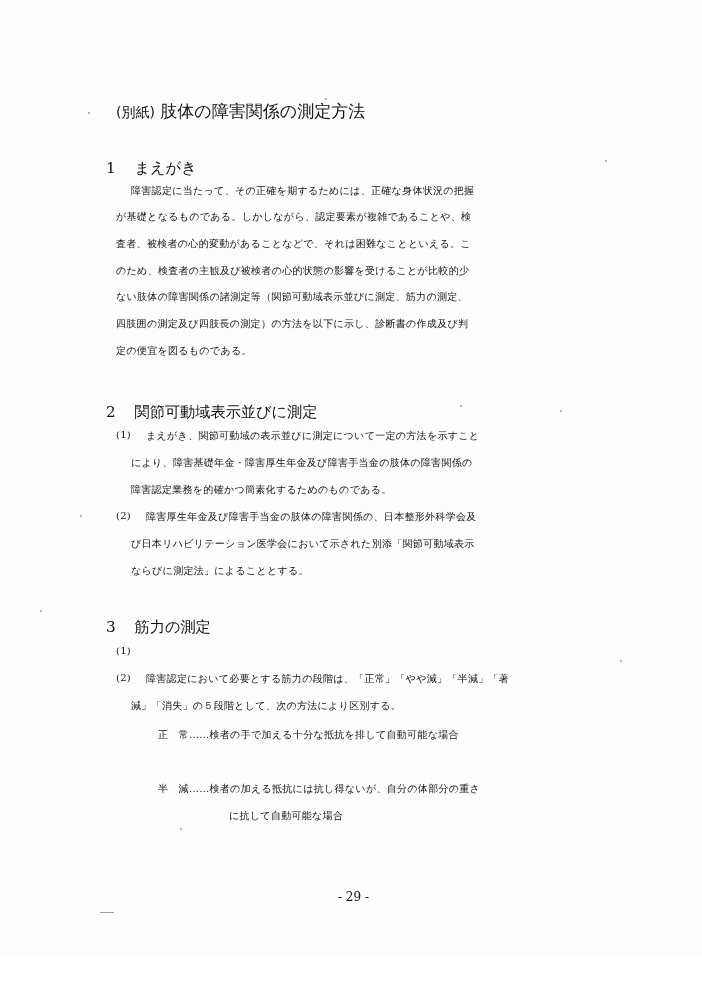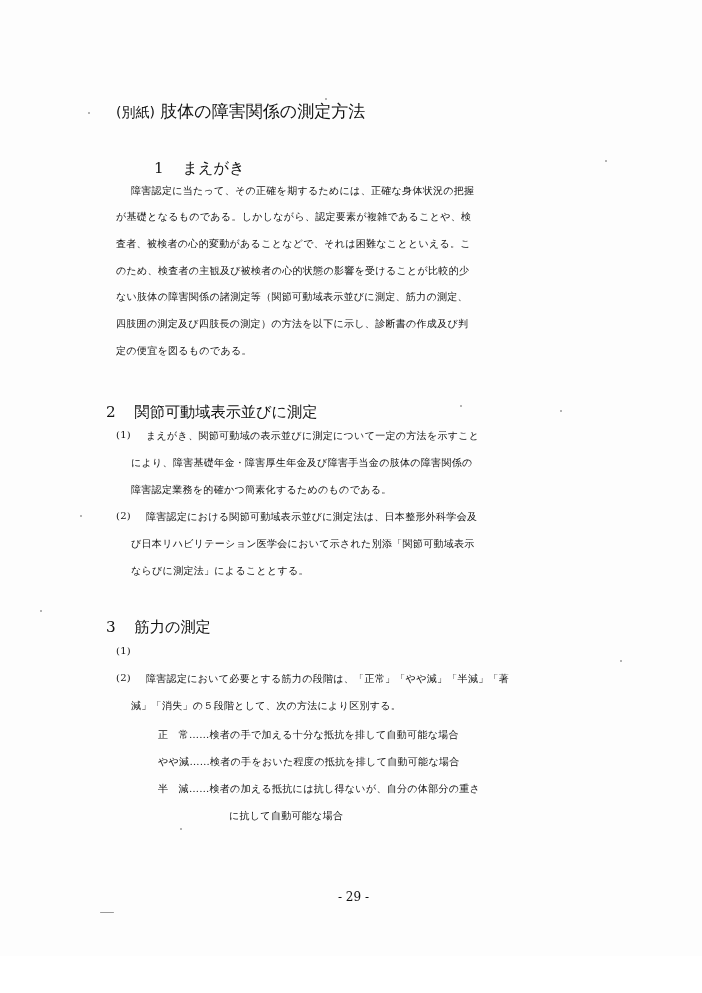--- a/index.html
+++ b/index.html
@@ -20,59 +20,56 @@
 </head>
 <body>
 
 <div class="page">
 
   <div class="abs title">
     <span class="prefix">(別紙)</span>
     <span>肢体の障害関係の測定方法</span>
   </div>
 
-  <div class="abs heading" style="left:106px; top:158px;margin-left:48px;">
+  <div class="abs heading" style="left:106px; top:158px;">
     <span>1</span>
     <span style="margin-left:14px;">まえがき</span>
   </div>
   <div class="abs line" style="left:131px; top:184px;">障害認定に当たって、その正確を期するためには、正確な身体状況の把握</div>
   <div class="abs line" style="left:116px; top:210px;">が基礎となるものである。しかしながら、認定要素が複雑であることや、検</div>
   <div class="abs line" style="left:116px; top:237px;">査者、被検者の心的変動があることなどで、それは困難なことといえる。こ</div>
   <div class="abs line" style="left:116px; top:264px;">のため、検査者の主観及び被検者の心的状態の影響を受けることが比較的少</div>
   <div class="abs line" style="left:116px; top:290px;">ない肢体の障害関係の諸測定等（関節可動域表示並びに測定、筋力の測定、</div>
   <div class="abs line" style="left:116px; top:317px;">四肢囲の測定及び四肢長の測定）の方法を以下に示し、診断書の作成及び判</div>
   <div class="abs line" style="left:116px; top:344px;">定の便宜を図るものである。</div>
 
   <div class="abs heading" style="left:106px; top:402px;">
     <span>2</span>
     <span style="margin-left:14px;">関節可動域表示並びに測定</span>
   </div>
   <div class="abs line" style="left:116px; top:429px;">(1)</div>
   <div class="abs line" style="left:146px; top:429px;">まえがき、関節可動域の表示並びに測定について一定の方法を示すこと</div>
   <div class="abs line" style="left:131px; top:456px;">により、障害基礎年金・障害厚生年金及び障害手当金の肢体の障害関係の</div>
   <div class="abs line" style="left:131px; top:483px;">障害認定業務を的確かつ簡素化するためのものである。</div>
   <div class="abs line" style="left:116px; top:510px;">(2)</div>
-  <div class="abs line" style="left:146px; top:510px;">障害認定における関節可動域表示並びに測定法は、日本整形外科学会及</div>
+  <div class="abs line" style="left:146px; top:510px;">障害厚生年金及び障害手当金の肢体の障害関係の、日本整形外科学会及</div>
   <div class="abs line" style="left:131px; top:537px;">び日本リハビリテーション医学会において示された別添「関節可動域表示</div>
   <div class="abs line" style="left:131px; top:564px;">ならびに測定法」によることとする。</div>
 
   <div class="abs heading" style="left:106px; top:617px;">
     <span>3</span>
     <span style="margin-left:14px;">筋力の測定</span>
   </div>
   <div class="abs line" style="left:116px; top:645px;">(1)</div>
   <div class="abs line" style="left:116px; top:672px;">(2)</div>
   <div class="abs line" style="left:146px; top:672px;">障害認定において必要とする筋力の段階は、「正常」「やや減」「半減」「著</div>
   <div class="abs line" style="left:131px; top:699px;">減」「消失」の５段階として、次の方法により区別する。</div>
 
   <div class="abs line" style="left:158px; top:728px;">
     <span>正　常</span><span>……検者の手で加える十分な抵抗を排して自動可能な場合</span>
-  </div>
-  <div class="abs line" style="left:158px; top:755px;">
-    <span>やや減</span><span>……検者の手をおいた程度の抵抗を排して自動可能な場合</span>
   </div>
   <div class="abs line" style="left:158px; top:782px;">
     <span>半　減</span><span>……検者の加える抵抗には抗し得ないが、自分の体部分の重さ</span>
   </div>
   <div class="abs line" style="left:229px; top:809px;">に抗して自動可能な場合</div>
 
   <div class="abs pagenum">- 29 -</div>
 
   <span class="speck" style="left:325px;top:98px"></span>
   <span class="speck" style="left:88px;top:112px"></span>

